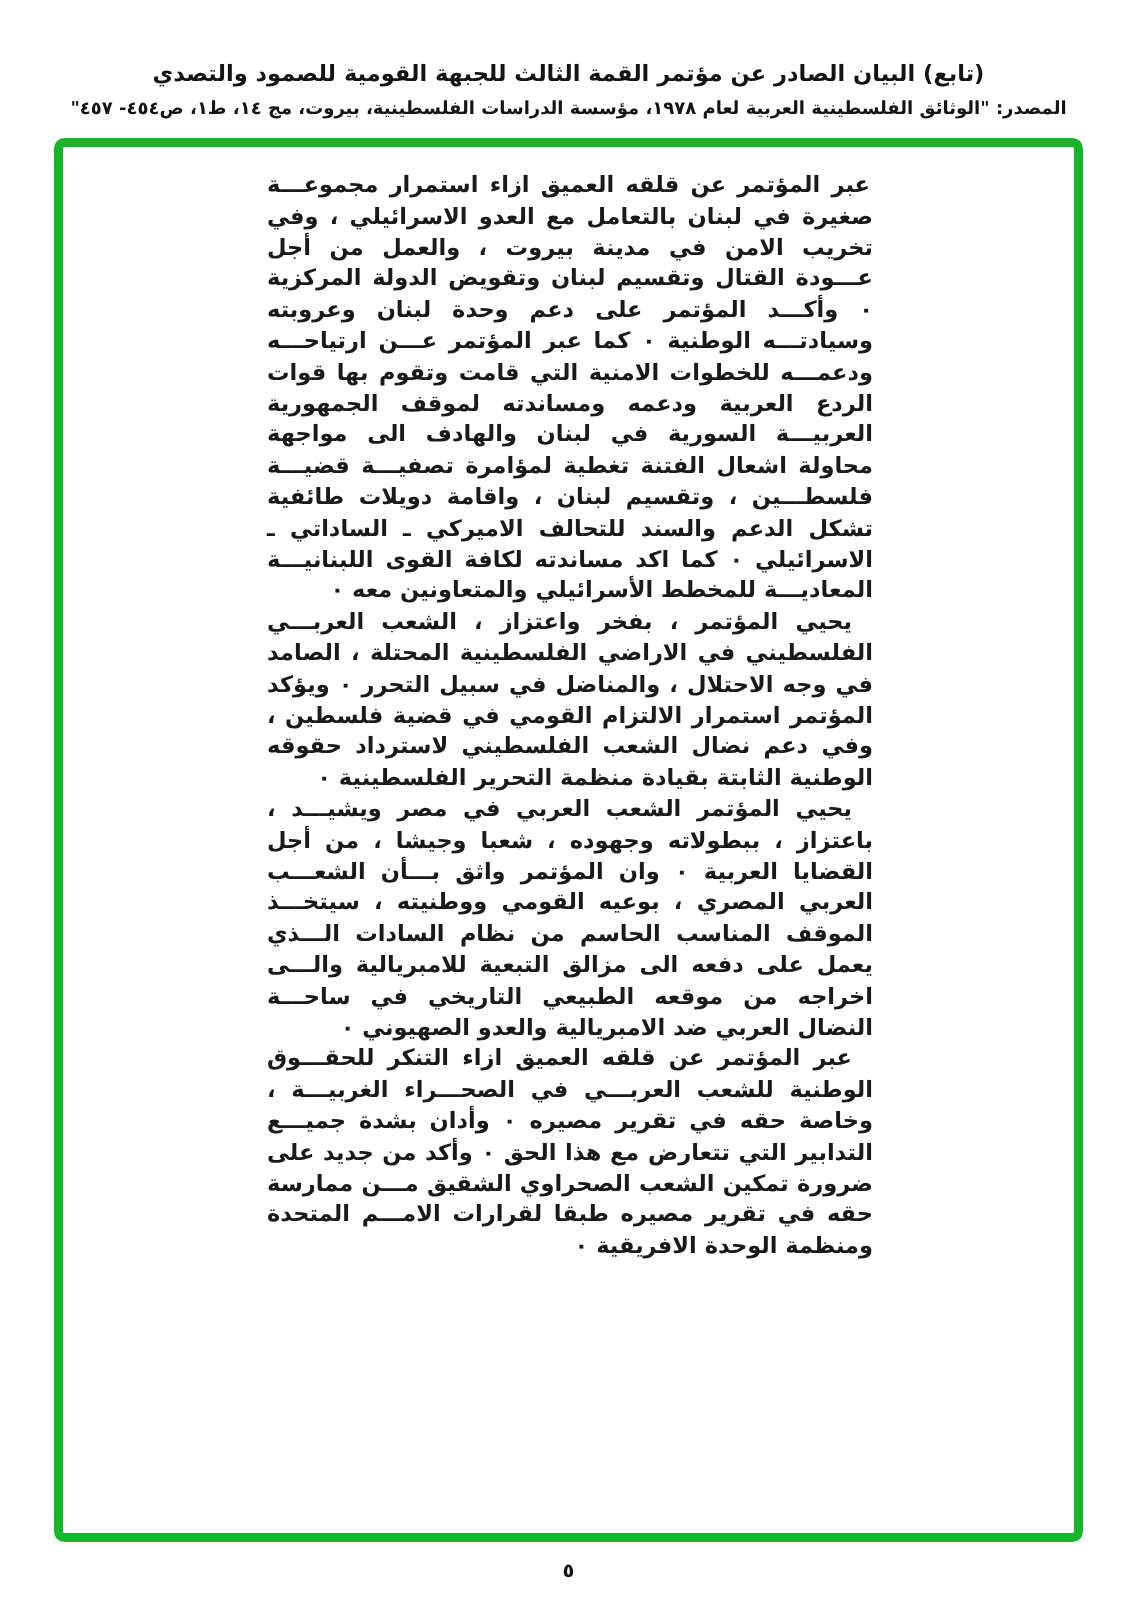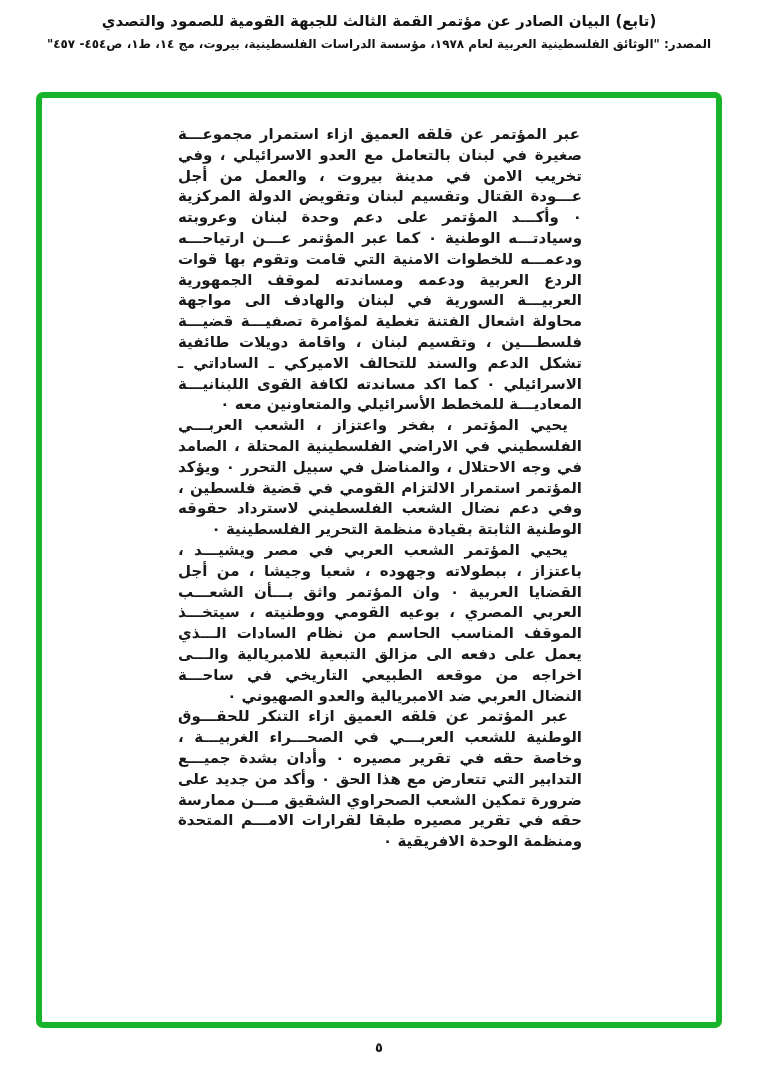--- a/index.html
+++ b/index.html
@@ -15,21 +15,21 @@
   }
   .page {
     position: relative;
     width: 758px;
     height: 1078px;
     background: #ffffff;
   }
   .header {
     direction: rtl;
     text-align: center;
-    padding-top: 12px;
+    padding-top: 40px;
   }
   .header-title {
     font-size: 15px;
     font-weight: bold;
     letter-spacing: 0.2px;
     white-space: nowrap;
   }
   .header-source {
     font-size: 12px;
     font-weight: bold;
@@ -43,21 +43,21 @@
     width: 686px;
     height: 936px;
     border: 6px solid #18b42c;
     border-radius: 7px;
     box-sizing: border-box;
     background: transparent;
   }
   .text-block {
     position: absolute;
     left: 178px;
-    top: 124px;
+    top: 113px;
     width: 404px;
     direction: rtl;
     text-align: justify;
     font-size: 15px;
     font-weight: bold;
     line-height: 20.8px;
     color: #1a1a1a;
   }
   .text-block p {
     margin: 0;

